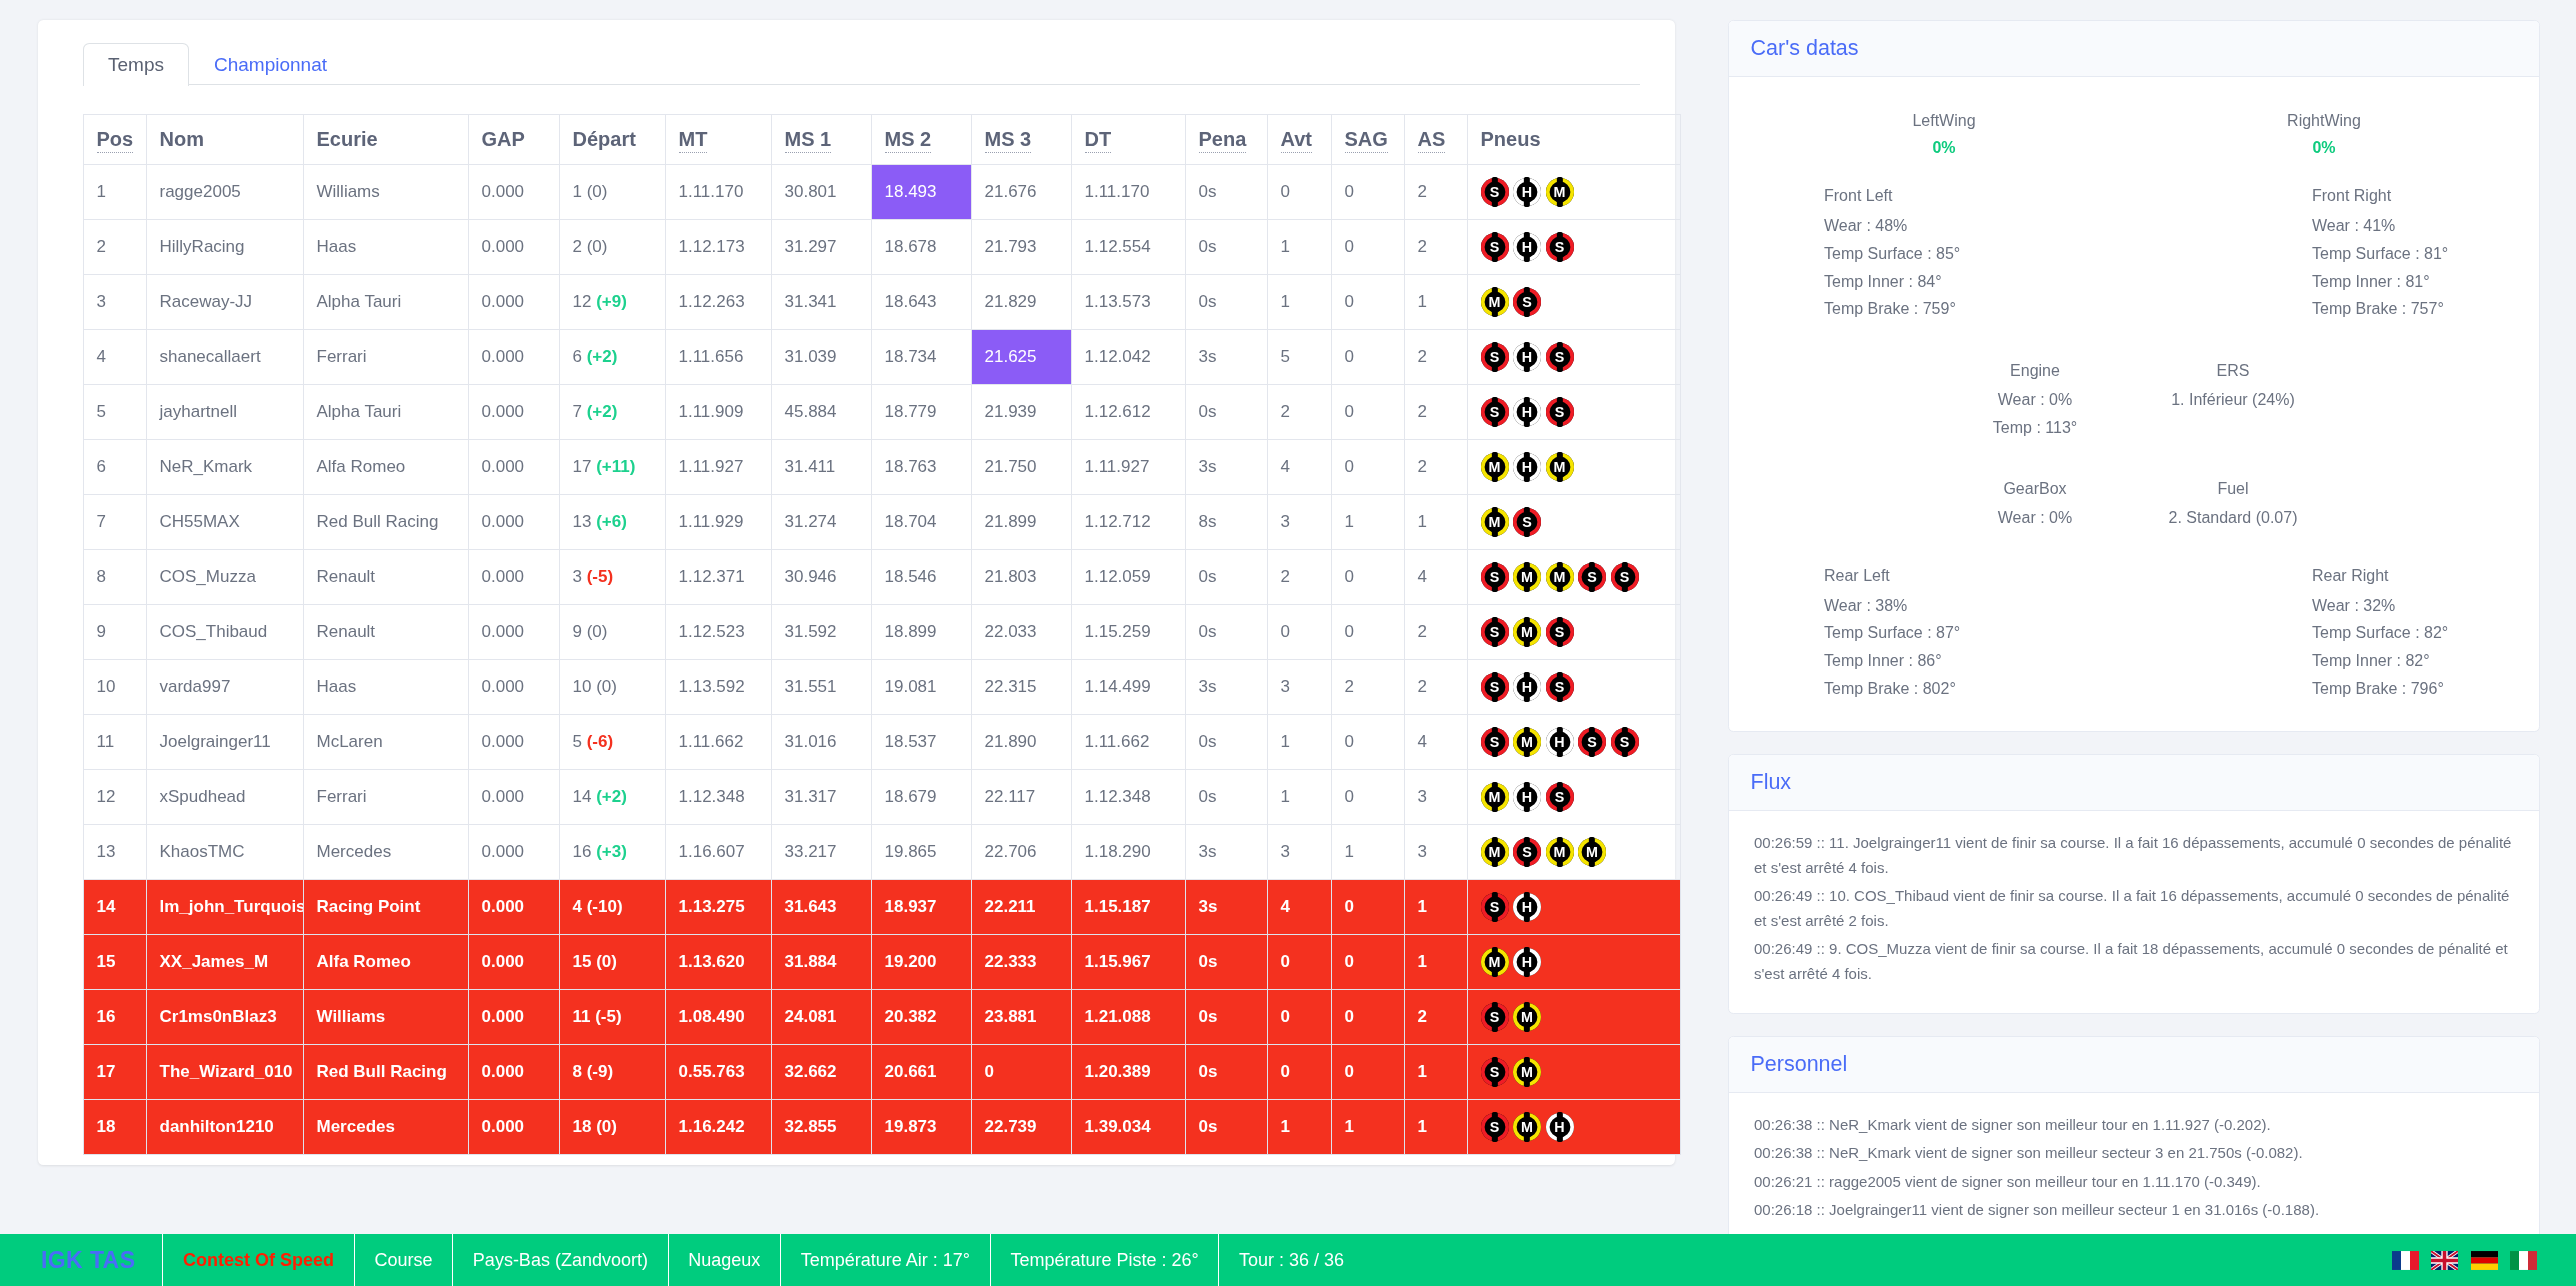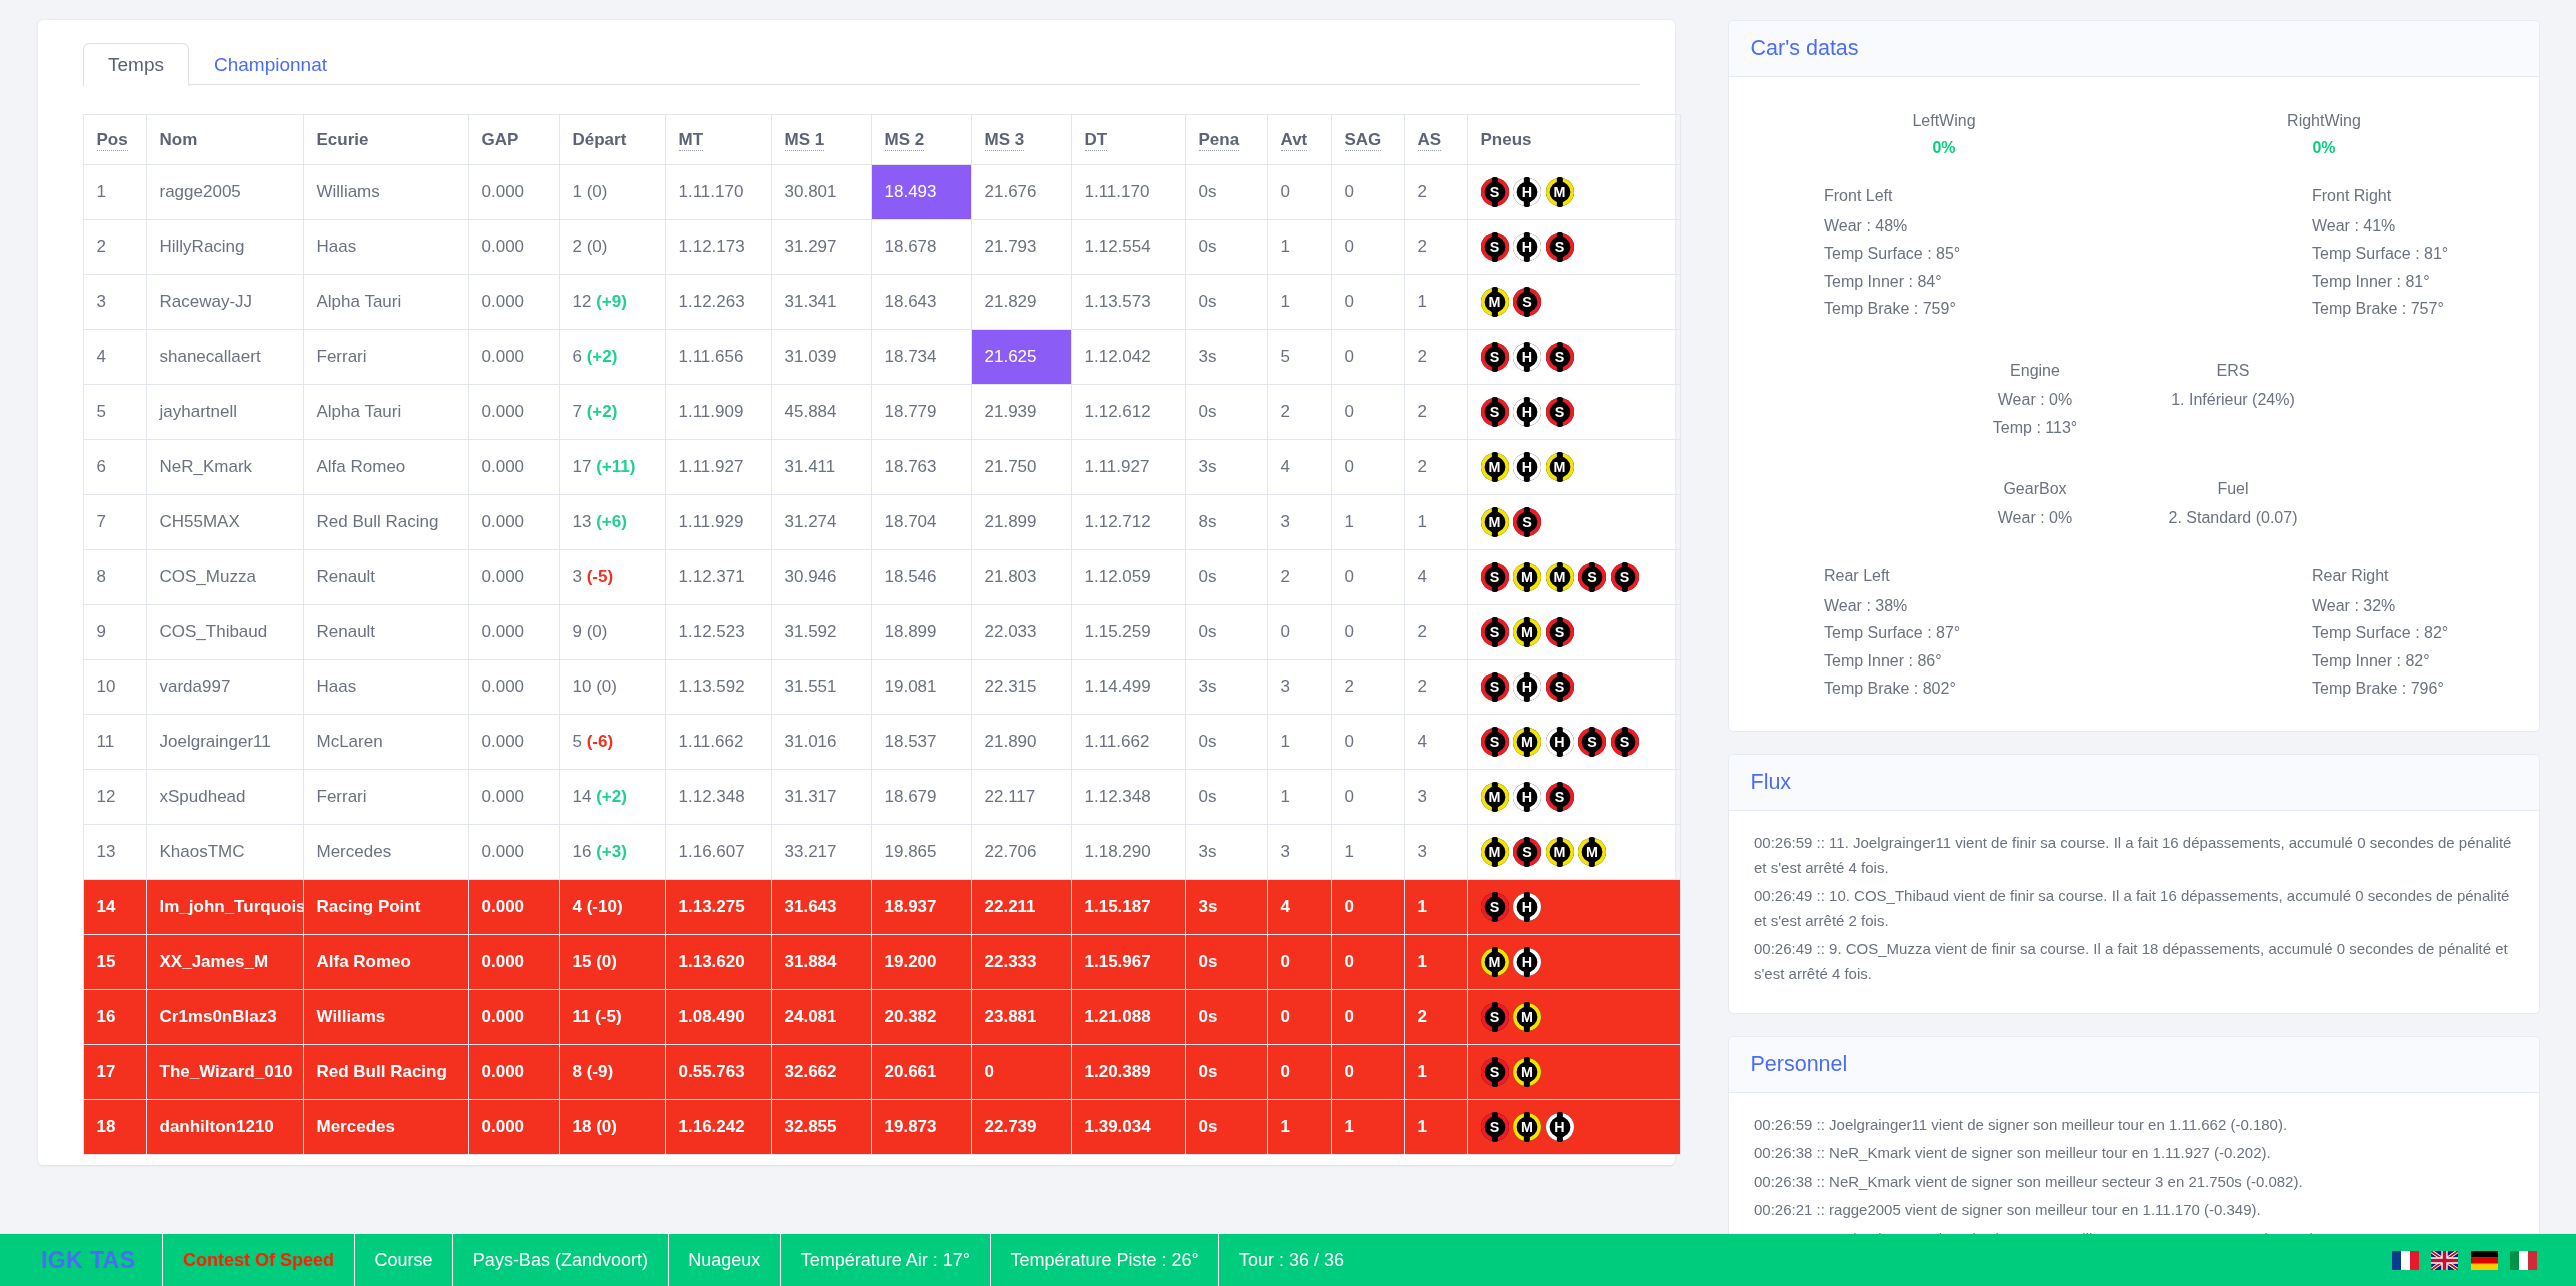--- a/index.html
+++ b/index.html
@@ -33,21 +33,21 @@
 
   
   .tbl-wrap { margin: 29px 27px 0 27px; }
   table.grid { border-collapse: collapse; width: 1556px; table-layout: fixed; }
   table.grid th, table.grid td {
     border: 0.9px solid #e3e6ed; font-size: 17px; color: #6b7280;
     padding: 0 12.5px; vertical-align: middle; text-align: left;
     overflow: hidden; white-space: nowrap;
   }
   table.grid th {
-    height: 50px; font-weight: bold; color: #5d6478; font-size: 17px;
+    height: 50px; font-weight: bold; color: #5d6478; font-size: 20px;
   }
   table.grid th span.dotted { border-bottom: 0.9px dotted #9aa0b0; padding-bottom: 1.8px; }
   table.grid td { height: 55px; }
   table.grid tr.dnf td {
     background: #f4311f; color: #fff; font-weight: bold;
     border-color: #dfe3ec;
   }
   td.fastest { background: #8b5cf6; color: #fff !important; font-weight: normal; }
   tr.dnf td.fastest { background: #8b73e0; color: #fff !important; }
   .gain { color: #1dd18e; font-weight: bold; }
@@ -794,21 +794,20 @@
       <div class="card-body" id="flux-body">
           <div class="feed-line">00:26:59 :: 11. Joelgrainger11 vient de finir sa course. Il a fait 16 dépassements, accumulé 0 secondes de pénalité et s'est arrêté 4 fois.</div>
           <div class="feed-line">00:26:49 :: 10. COS_Thibaud vient de finir sa course. Il a fait 16 dépassements, accumulé 0 secondes de pénalité et s'est arrêté 2 fois.</div>
           <div class="feed-line">00:26:49 :: 9. COS_Muzza vient de finir sa course. Il a fait 18 dépassements, accumulé 0 secondes de pénalité et s'est arrêté 4 fois.</div>
         </div>
     </div>
 
     <div class="card">
       <div class="card-head">Personnel</div>
       <div class="card-body" id="personnel-body">
-          <div class="feed-line">00:26:59 :: Joelgrainger11 vient de signer son meilleur tour en 1.11.662 (-0.180).</div>
           <div class="feed-line">00:26:38 :: NeR_Kmark vient de signer son meilleur tour en 1.11.927 (-0.202).</div>
           <div class="feed-line">00:26:38 :: NeR_Kmark vient de signer son meilleur secteur 3 en 21.750s (-0.082).</div>
           <div class="feed-line">00:26:21 :: ragge2005 vient de signer son meilleur tour en 1.11.170 (-0.349).</div>
           <div class="feed-line">00:26:18 :: Joelgrainger11 vient de signer son meilleur secteur 1 en 31.016s (-0.188).</div>
         </div>
     </div>
 
   </div>
 
   <div class="statusbar">

